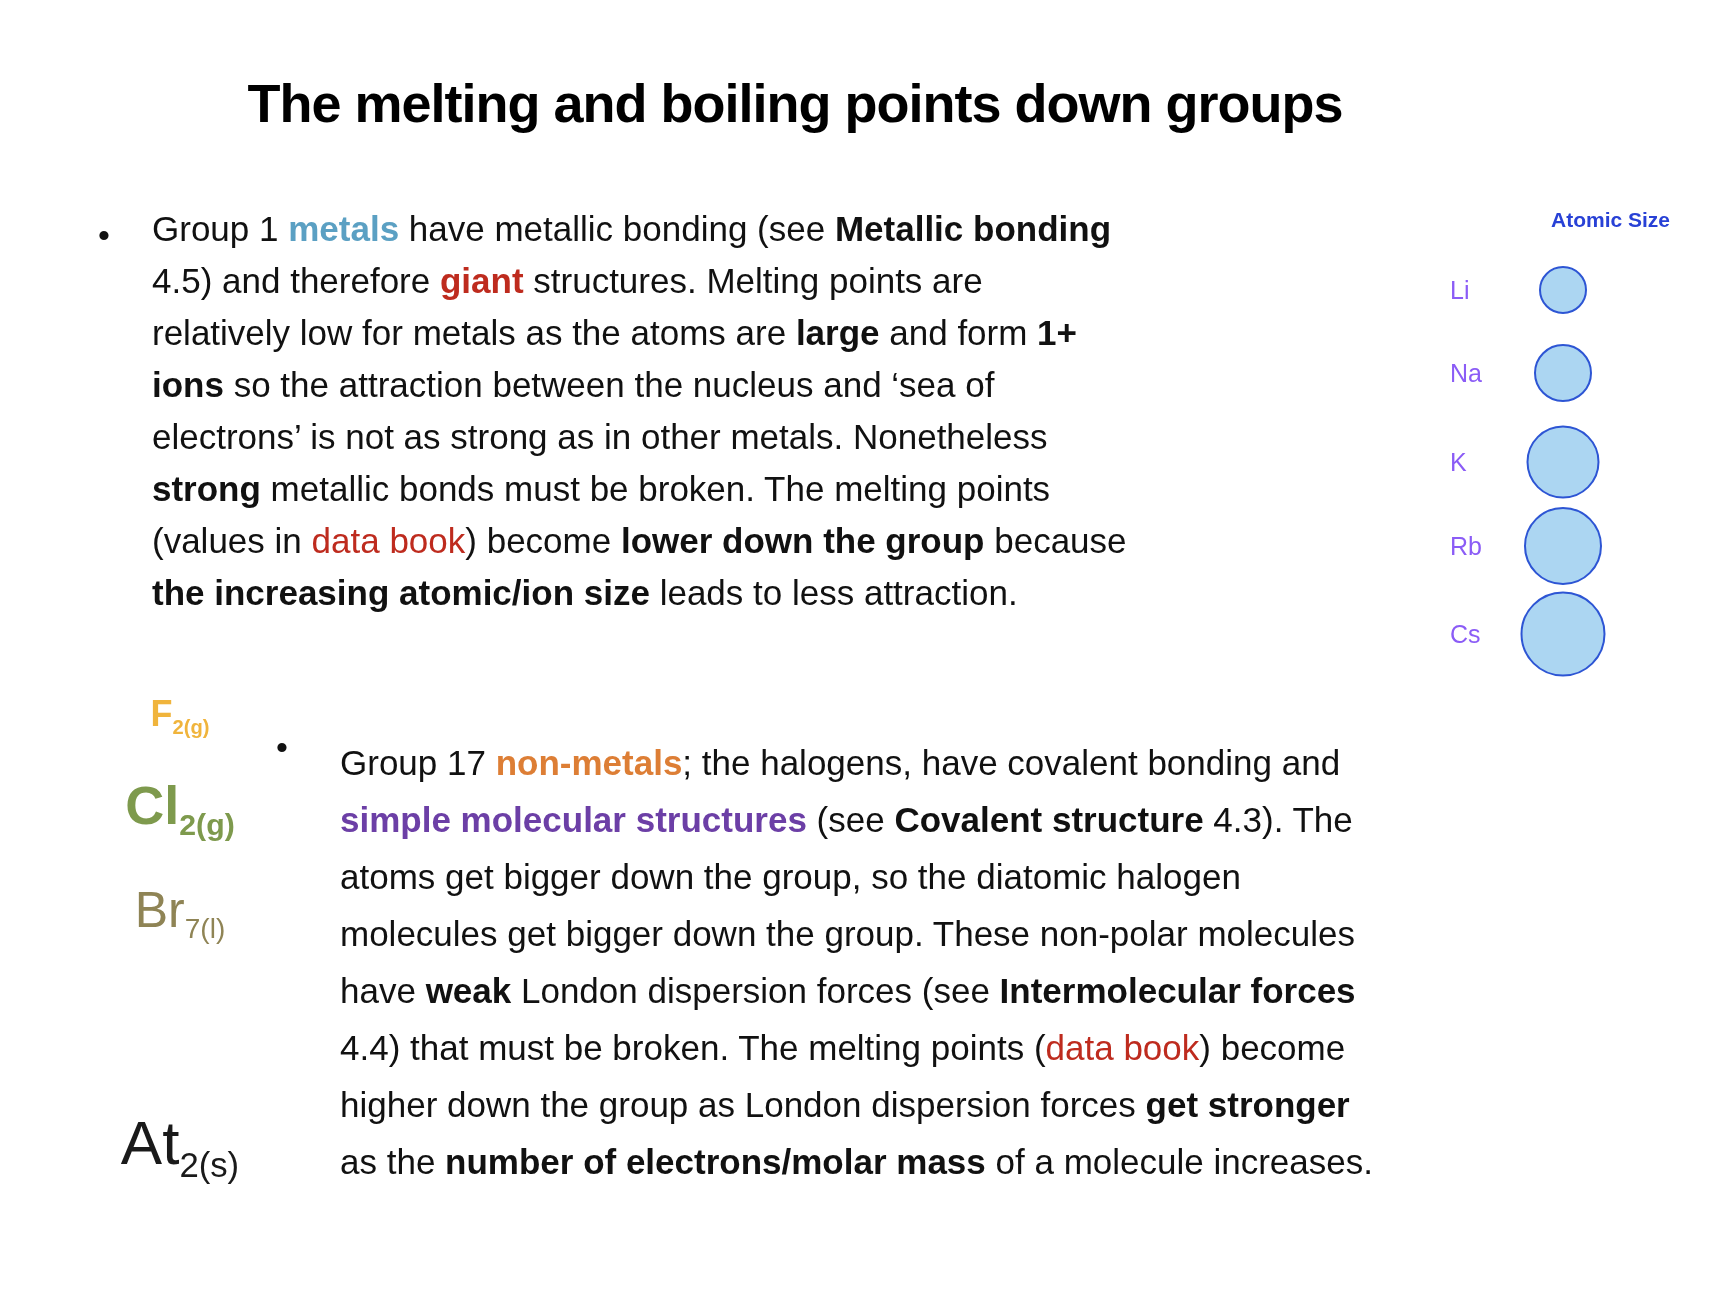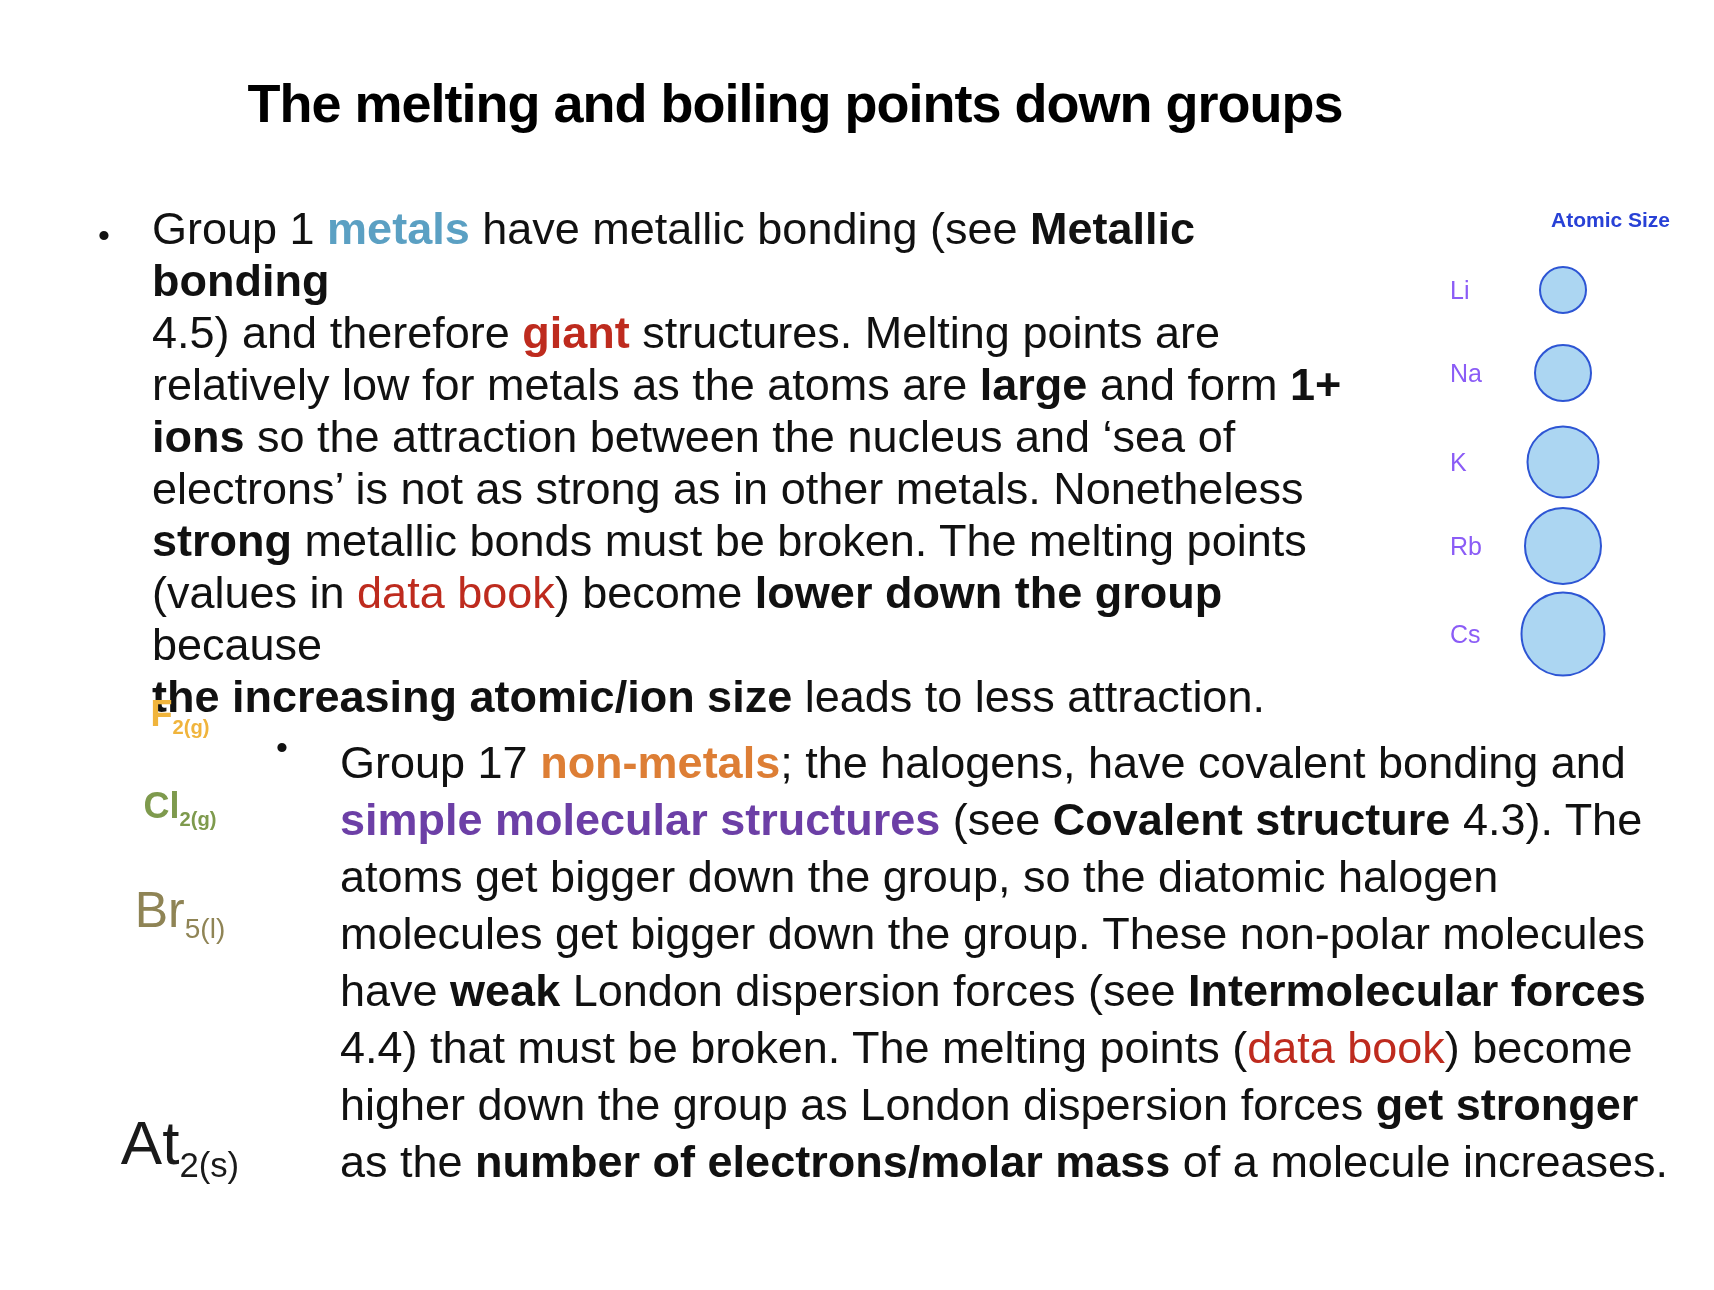--- a/index.html
+++ b/index.html
@@ -30,21 +30,21 @@
   .bullet {
     position: absolute;
     font-size: 34px;
     line-height: 34px;
     color: #111111;
   }
   #bullet1 { left: 98px;  top: 218px; }
   #bullet2 { left: 276px; top: 730px; }
   .para {
     position: absolute;
-    font-size: 45px;
+    font-size: 35px;
     color: #111111;
   }
   #para1 {
     left: 152px;
     top: 203px;
     width: 1210px;
     line-height: 52px;
   }
   #para2 {
     left: 340px;
@@ -147,22 +147,22 @@
         </div>
         <div class="atomic-row" style="top: 454px;">
           <span class="atomic-label">Cs</span>
           <span class="atomic-circle" style="height: 85px; width: 85px; background: rgb(172, 214, 242); border-color: rgb(45, 85, 212);"></span>
         </div>
       </div>
   </div>
 
   <div class="halogen-col">
       <div class="halogen-item" style="top: 88px; font-size: 36px; color: rgb(240, 180, 60); font-weight: 700;"><span>F</span><span class="halogen-sub">2(g)</span></div>
-      <div class="halogen-item" style="top: 180px; font-size: 36px; color: rgb(126, 154, 77); font-weight: 700;"><span>Cl</span><span class="halogen-sub">2(g)</span></div>
-      <div class="halogen-item" style="top: 285px; font-size: 50px; color: rgb(143, 132, 85);"><span>Br</span><span class="halogen-sub">5(l)</span></div>
+      <div class="halogen-item" style="top: 180px; font-size: 54px; color: rgb(126, 154, 77); font-weight: 700;"><span>Cl</span><span class="halogen-sub">2(g)</span></div>
+      <div class="halogen-item" style="top: 285px; font-size: 50px; color: rgb(143, 132, 85);"><span>Br</span><span class="halogen-sub">7(l)</span></div>
       <div class="halogen-item" style="top: 505px; font-size: 62px; color: rgb(26, 26, 26); margin-top: 13px;"><span>At</span><span class="halogen-sub">2(s)</span></div>
     </div>
 
   <div class="bullet" id="bullet2">•</div>
 
   <div class="para" id="para2"><span>Group 17 </span><span style="font-weight: 700; color: rgb(221, 126, 53);">non-metals</span><span>; the halogens, have covalent bonding and</span><br><span></span><span style="font-weight: 700; color: rgb(108, 63, 166);">simple molecular structures</span><span> (see </span><span style="font-weight: 700;">Covalent structure</span><span> 4.3). The</span><br><span>atoms get bigger down the group, so the diatomic halogen</span><br><span>molecules get bigger down the group. These non-polar molecules</span><br><span>have </span><span style="font-weight: 700;">weak</span><span> London dispersion forces (see </span><span style="font-weight: 700;">Intermolecular forces</span><span></span><br><span>4.4) that must be broken. The melting points (</span><span style="color: rgb(190, 43, 30);">data book</span><span>) become</span><br><span>higher down the group as London dispersion forces </span><span style="font-weight: 700;">get stronger</span><span></span><br><span>as the </span><span style="font-weight: 700;">number of electrons/molar mass</span><span> of a molecule increases.</span></div>
 
 </div>
 
 </body></html>

